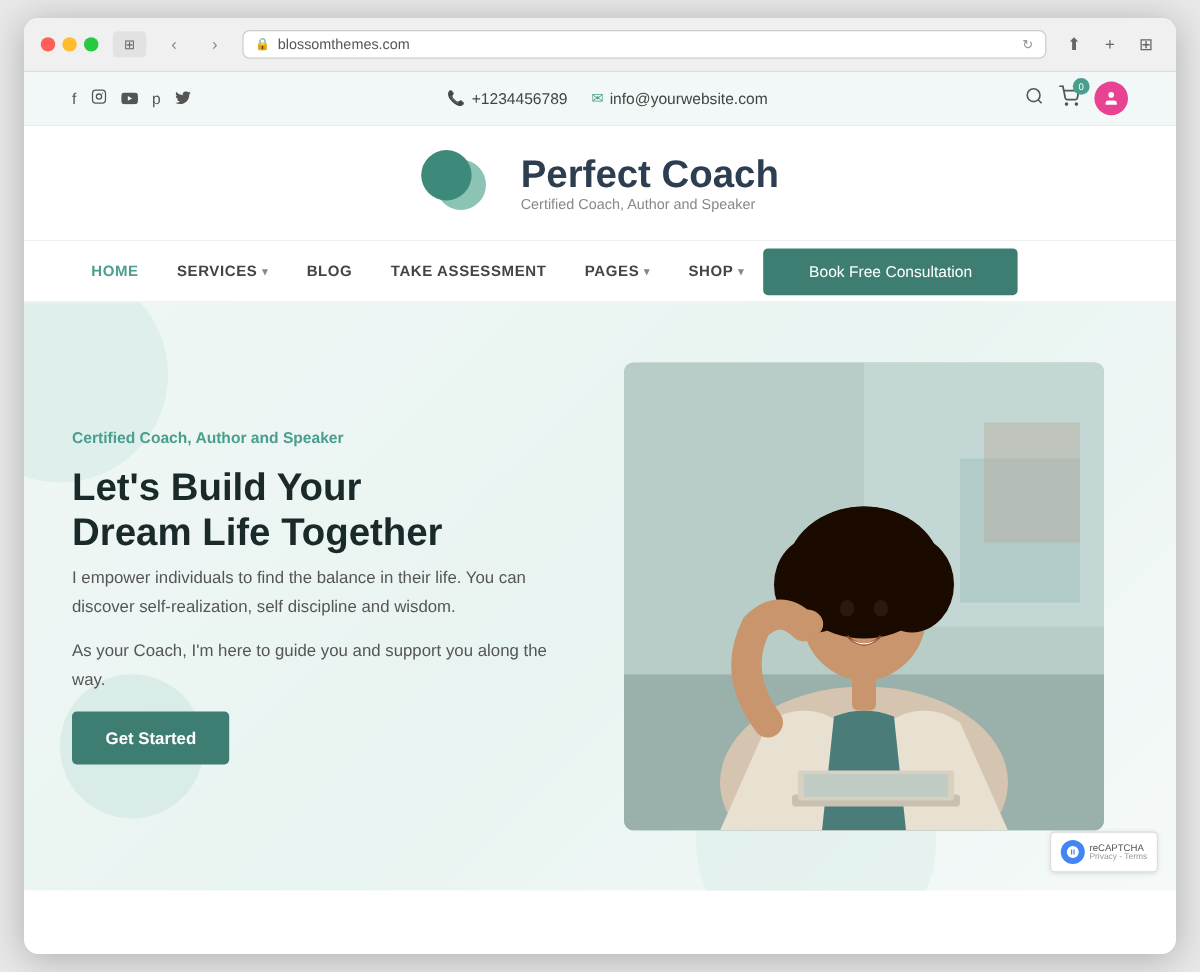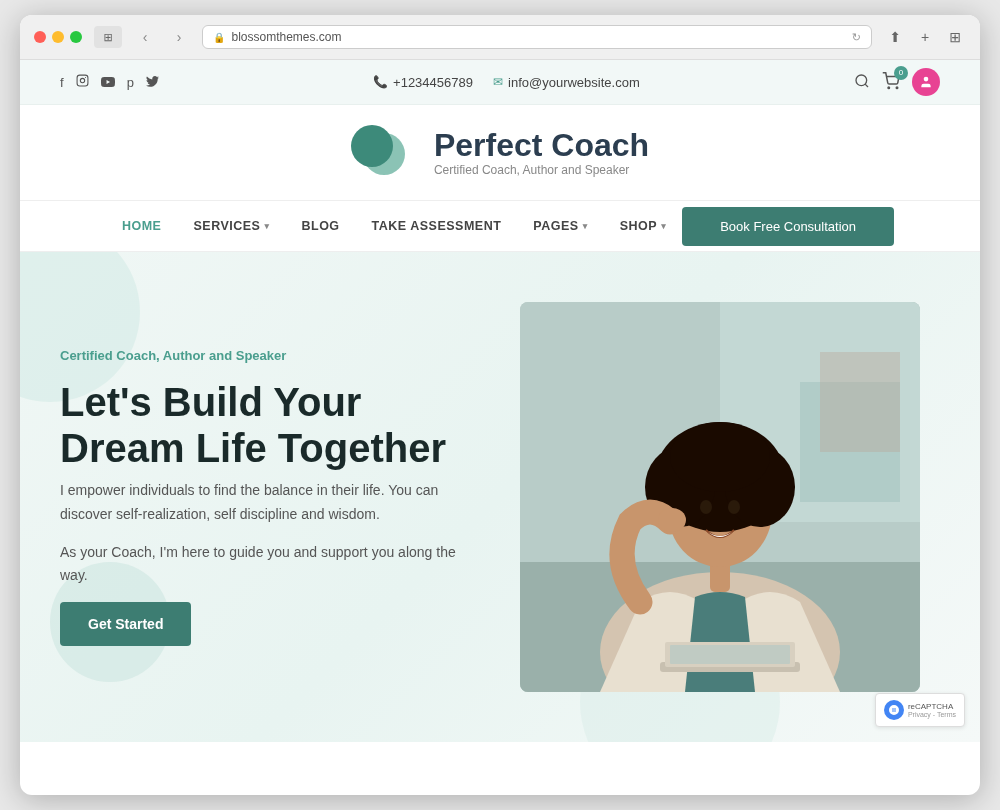--- a/index.html
+++ b/index.html
@@ -190,21 +190,21 @@
       font-size: 12px;
       color: #888;
       font-weight: 400;
     }
 
     
     .site-nav {
       padding: 0 40px;
       display: flex;
       align-items: center;
-      justify-content: center;
+      justify-content: flex-start;
       border-bottom: 1px solid #eee;
       background: #fff;
     }
     .nav-menu {
       display: flex;
       align-items: center;
       gap: 0;
     }
     .nav-item {
       padding: 18px 16px;
@@ -282,21 +282,21 @@
       z-index: 1;
     }
     .hero-text { flex: 1; max-width: 420px; }
     .hero-subtitle {
       font-size: 13px;
       color: #4a9e8e;
       font-weight: 600;
       margin-bottom: 16px;
     }
     .hero-title {
-      font-size: 40px;
+      font-size: 32px;
       font-weight: 800;
       color: #1a2a2a;
       line-height: 1.15;
       margin-bottom: 8px;
     }
     .hero-body {
       font-size: 14px;
       color: #555;
       line-height: 1.7;
       margin-bottom: 14px;

